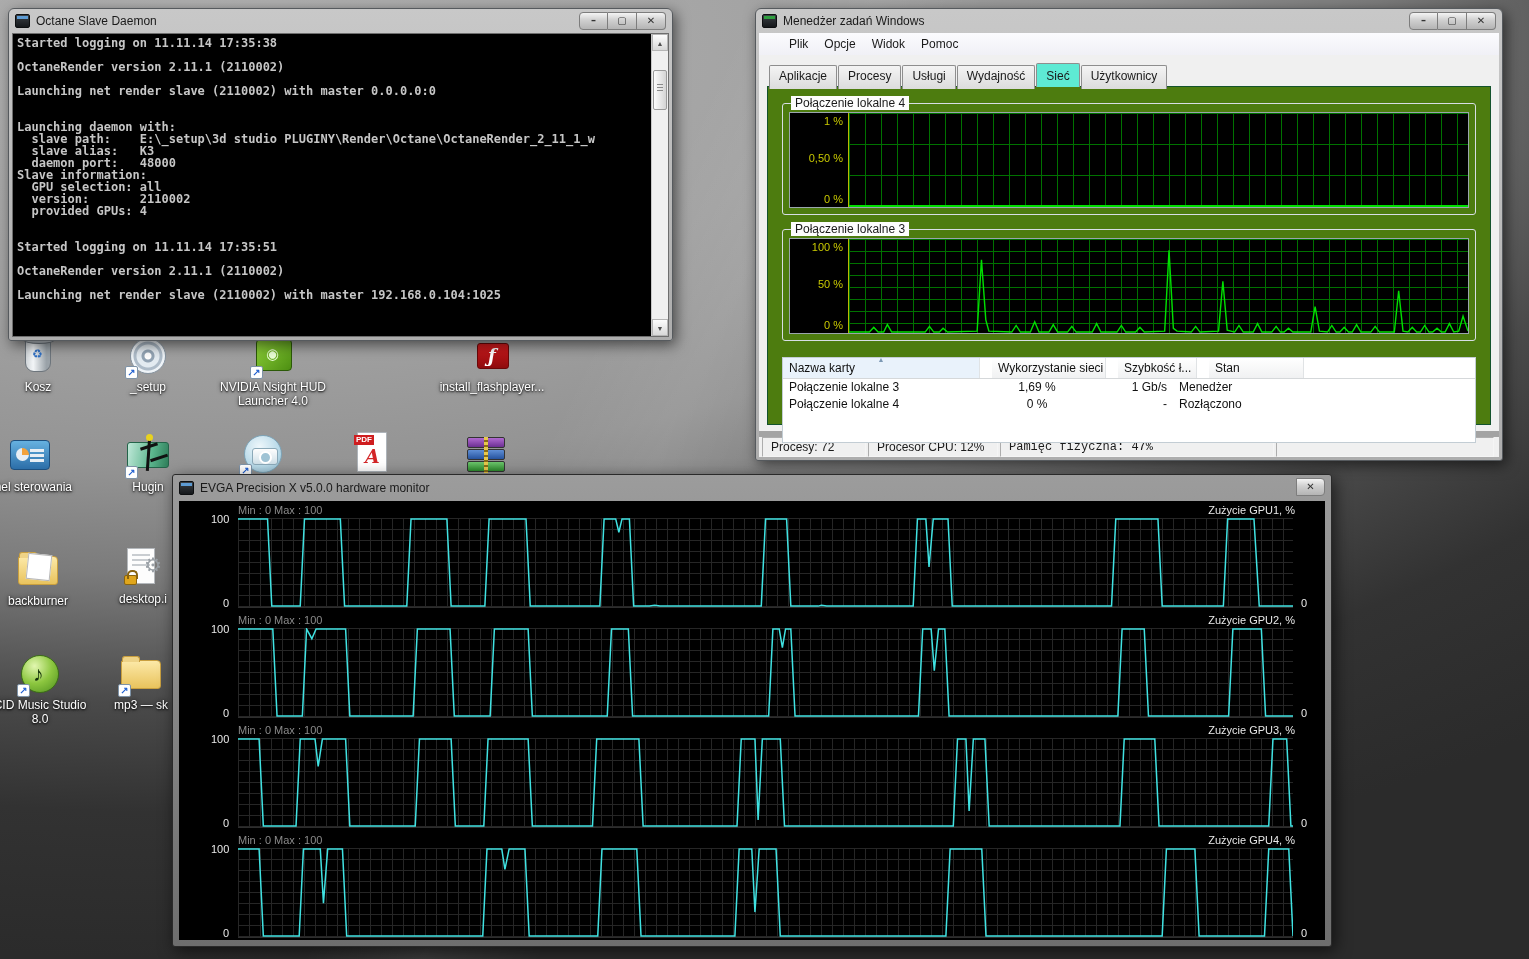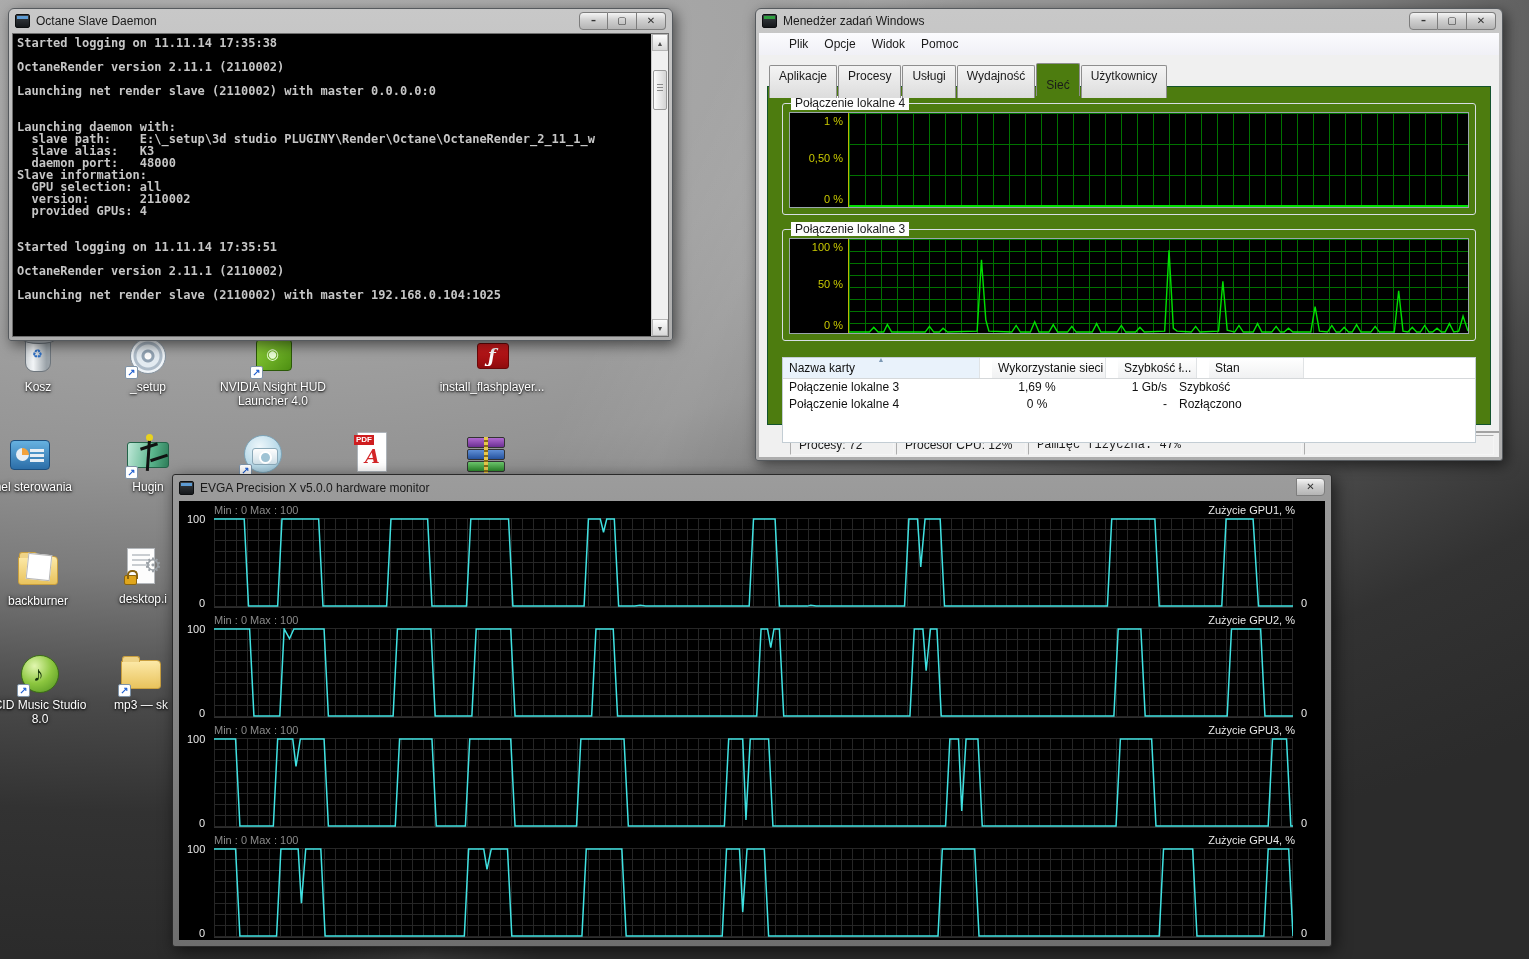--- a/index.html
+++ b/index.html
@@ -133,21 +133,21 @@
 
   
   #taskmgr-win { left:755px; top:8px; width:748px; height:453px; z-index:5; }
   .tm-client { position:absolute; left:3px; right:3px; top:24px; bottom:3px; background:#f0f0f0; }
   .tm-menu { height:22px; background:linear-gradient(#fbfbfe,#f0f0f6); border-bottom:1px solid #dcdcе0;
              display:flex; align-items:center; padding-left:22px; }
   .tm-menu span { font-size:12px; color:#1a1a1a; padding:2px 8px; }
   .tm-tabs { display:flex; padding:8px 0 0 10px; position:relative; z-index:2; }
   .tab { font-size:12px; color:#1a1a1a; padding:3px 9px 4px; background:linear-gradient(#f4f4f4,#dcdcdc);
          border:1px solid #8e8e8e; border-bottom:none; border-radius:2px 2px 0 0; margin-right:1px; position:relative; top:2px; }
-  .tab.active { background:#4d7c0f; top:0; padding-top:14px; border-radius:2px 2px 0 0; z-index:3; }
+  .tab.active { background:#5eead4; top:0; padding-top:5px; border-radius:2px 2px 0 0; z-index:3; }
   .tm-page { position:absolute; left:8px; right:8px; top:53px; bottom:32px; background:#4d7c0f;
              border:1px solid #14532d; z-index:1; }
   .gbox { position:absolute; left:14px; right:14px; border:1px solid #d7dee4; border-radius:3px; }
   .gbox .glabel { position:absolute; left:8px; top:-8px; background:#fdfdfd; padding:0 4px; font-size:12px; color:#1a1a1a; }
   .tm-plot { position:absolute; left:6px; right:6px; top:8px; bottom:6px; background:#000;
              border:1px solid #9aa5ad; display:flex; }
   .tm-ylabels { width:58px; position:relative; font:11px "Liberation Sans",sans-serif; color:#c9c900; }
   .tm-ylabels span { position:absolute; right:5px; }
   .tm-ylabels .t { top:2px; } .tm-ylabels .m { top:41%; } .tm-ylabels .b { bottom:2px; }
   .tm-grid { flex:1; position:relative; border-left:1px solid #b9b900; }
@@ -164,32 +164,32 @@
               border:1px solid #c3cdd4; font-size:12px; color:#111; }
   .tm-thead { display:flex; height:21px; border-bottom:1px solid #d5d8da;gap:12px; }
   .th { background:linear-gradient(#ffffff,#f0f1f2); border-right:1px solid #e0e3e5; padding:3px 6px 0;
         position:relative; white-space:nowrap; overflow:hidden; }
   .th.sorted { background:#e9f2fb; }
   .th .sort { position:absolute; left:50%; top:-2px; transform:translateX(-50%); font-size:7px; color:#7c99b4; }
   .tm-row { display:flex; height:17px; line-height:17px; }
   .td { padding:0 6px; white-space:nowrap; overflow:hidden; }
   .c0 { width:197px; } .c1 { width:114px; text-align:center; } .c2 { width:79px; text-align:right; } .c3 { width:95px; }
   .tm-status { position:absolute; left:0; right:0; bottom:0; height:26px; background:#f0f0f0;
-               border-top:2px solid #a3a3a3; display:flex; align-items:center; padding:2px 3px;margin-left:28px; }
+               border-top:6px solid #a3a3a3; display:flex; align-items:center; padding:2px 3px; }
   .st-cell { height:20px; line-height:19px; font-size:12px; color:#1a1a1a; padding:0 8px;
              border:1px solid; border-color:#adadad #f5f5f5 #f5f5f5 #adadad; margin-right:2px; }
   .st-cell.s0 { width:104px; } .st-cell.s1 { width:130px; } .st-cell.s2 { width:274px;font-family:Liberation Mono, monospace; } .st-cell.s3 { flex:1; }
 
   
   #evga-win { left:172px; top:474px; width:1160px; height:473px; z-index:6;
               background:linear-gradient(#9c9c9c,#6e6e6e); border:1px solid #2a2a2a;
               border-radius:3px; box-shadow:3px 4px 16px rgba(0,0,0,.6); position:absolute; }
   #evga-win .tbar { height:26px; }
   .ev-client { position:absolute; left:6px; right:6px; top:26px; bottom:6px; background:#000; }
-  .ev-panel { position:relative; height:110px; padding-top:3px; }
+  .ev-panel { position:relative; height:110px; padding-top:3px;margin-left:24px; }
   .ev-head { height:13px; position:relative; font-size:11px; }
   .ev-minmax { position:absolute; left:35px; top:0; color:#8a8a8a; }
   .ev-right { position:absolute; right:30px; top:0; color:#e8e8e8; }
   .ev-plot { position:absolute; left:35px; right:32px; top:17px; bottom:3px;
       background-image:
         repeating-linear-gradient(to right, #262626 0 1px, transparent 1px 11px),
         repeating-linear-gradient(to bottom, #262626 0 1px, transparent 1px 11px);
       border-bottom:1px solid #2e2e2e; }
   .ev-plot svg { position:absolute; inset:0; width:100%; height:100%; }
   .ev-ymax { position:absolute; left:8px; top:12px; color:#e8e8e8; font-size:11px; }
@@ -395,21 +395,21 @@
         <div class="tm-thead">
           <div class="th sorted c0"><span class="sort">▲</span><span>Nazwa karty</span></div>
           <div class="th c1"><span>Wykorzystanie sieci</span></div>
           <div class="th c2"><span>Szybkość ł...</span></div>
           <div class="th c3"><span>Stan</span></div>
         </div>
         <div class="tm-row">
           <div class="td c0">Połączenie lokalne 3</div>
           <div class="td c1">1,69 %</div>
           <div class="td c2">1 Gb/s</div>
-          <div class="td c3">Szybkość</div>
+          <div class="td c3">Menedżer</div>
         </div>
         <div class="tm-row">
           <div class="td c0">Połączenie lokalne 4</div>
           <div class="td c1">0 %</div>
           <div class="td c2">-</div>
           <div class="td c3">Rozłączono</div>
         </div>
       </div>
     </div>
     <div class="tm-status">

